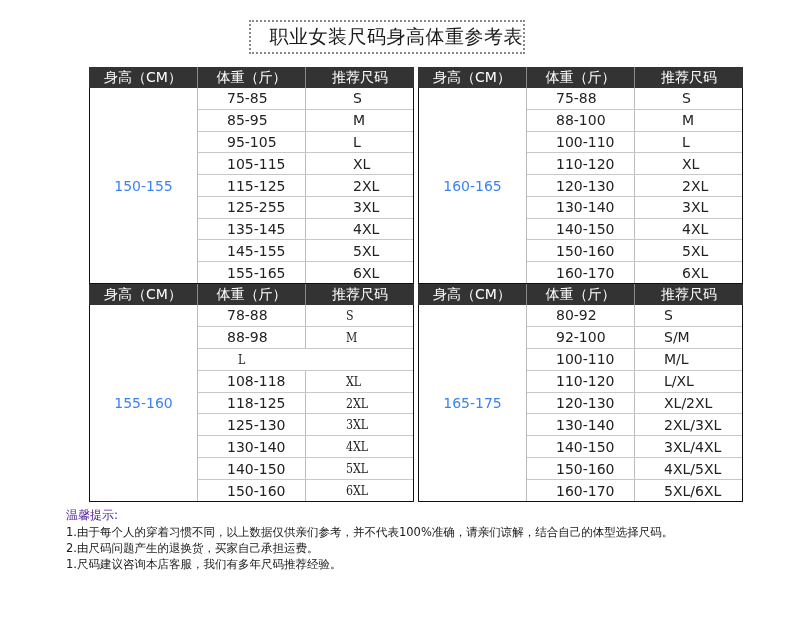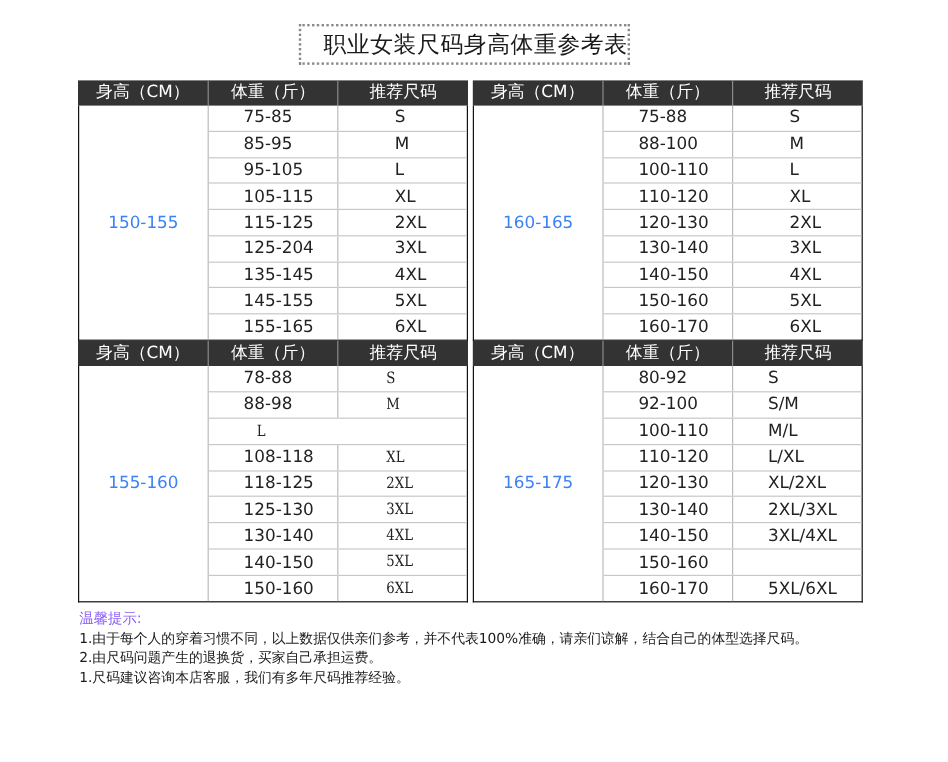--- a/index.html
+++ b/index.html
@@ -12,21 +12,21 @@
       position: absolute; left: 249px; top: 20px; width: 276px; height: 34px;
       box-sizing: border-box;
       border: 2px dotted #8a8a8a;
       display: flex; align-items: center; justify-content: flex-end;
       font-size: 19px; color: #1a1a1a; letter-spacing: 0.5px;
     }
     .tables {
       position: absolute; left: 65px; top: 67px; width: 655px;
     }
     .tbl {
-      position: absolute; width: 325px; box-sizing: border-box;
+      position: absolute; width: 325px; box-sizing: border-box; margin-left: 24px;
     }
     .tbl.left { left: 0; }
     .tbl.right { left: 329px; }
     .tbl.top { top: 0; }
     .tbl.bottom { top: 217px; }
     .hdr {
       display: flex; height: 21px; background: #333333; color: #ffffff;
       font-size: 14px; line-height: 21px;
     }
     .hdr > div { text-align: center; box-sizing: border-box; }
@@ -60,21 +60,21 @@
     .right .row .s { padding-left: 47px; }
     .bottom.right .row .s { padding-left: 29px; }
     .serif .row .s {
       font-family: "DejaVu Serif", "Liberation Serif", serif;
       font-size: 13px; transform: scaleX(0.85); transform-origin: left center;
       padding-left: 47px;
     }
     .notes {
       position: absolute; left: 66px; top: 507px; font-size: 11.5px; line-height: 16px;
     }
-    .notes .warn { color: #8b5cf6; font-size: 12px; margin-bottom: 1px; }
+    .notes .warn { color: #4c1d95; font-size: 12px; margin-bottom: 1px; }
     .notes .line { color: #1a1a1a; white-space: nowrap; }
   </style>
 </head>
 <body>
 
 <div class="title-box">
   <span>职业女装尺码身高体重参考表</span>
 </div>
 
 <div class="tables">
@@ -102,21 +102,21 @@
           </div>
         <div class="row">
             <div class="w">105-115</div>
             <div class="s">XL</div>
           </div>
         <div class="row">
             <div class="w">115-125</div>
             <div class="s">2XL</div>
           </div>
         <div class="row">
-            <div class="w">125-204</div>
+            <div class="w">125-255</div>
             <div class="s">3XL</div>
           </div>
         <div class="row">
             <div class="w">135-145</div>
             <div class="s">4XL</div>
           </div>
         <div class="row">
             <div class="w">145-155</div>
             <div class="s">5XL</div>
           </div>
@@ -257,20 +257,21 @@
         <div class="row">
             <div class="w">130-140</div>
             <div class="s">2XL/3XL</div>
           </div>
         <div class="row">
             <div class="w">140-150</div>
             <div class="s">3XL/4XL</div>
           </div>
         <div class="row">
             <div class="w">150-160</div>
+            <div class="s">4XL/5XL</div>
           </div>
         <div class="row">
             <div class="w">160-170</div>
             <div class="s">5XL/6XL</div>
           </div>
       </div>
     </div>
   </div>
 
 </div>

